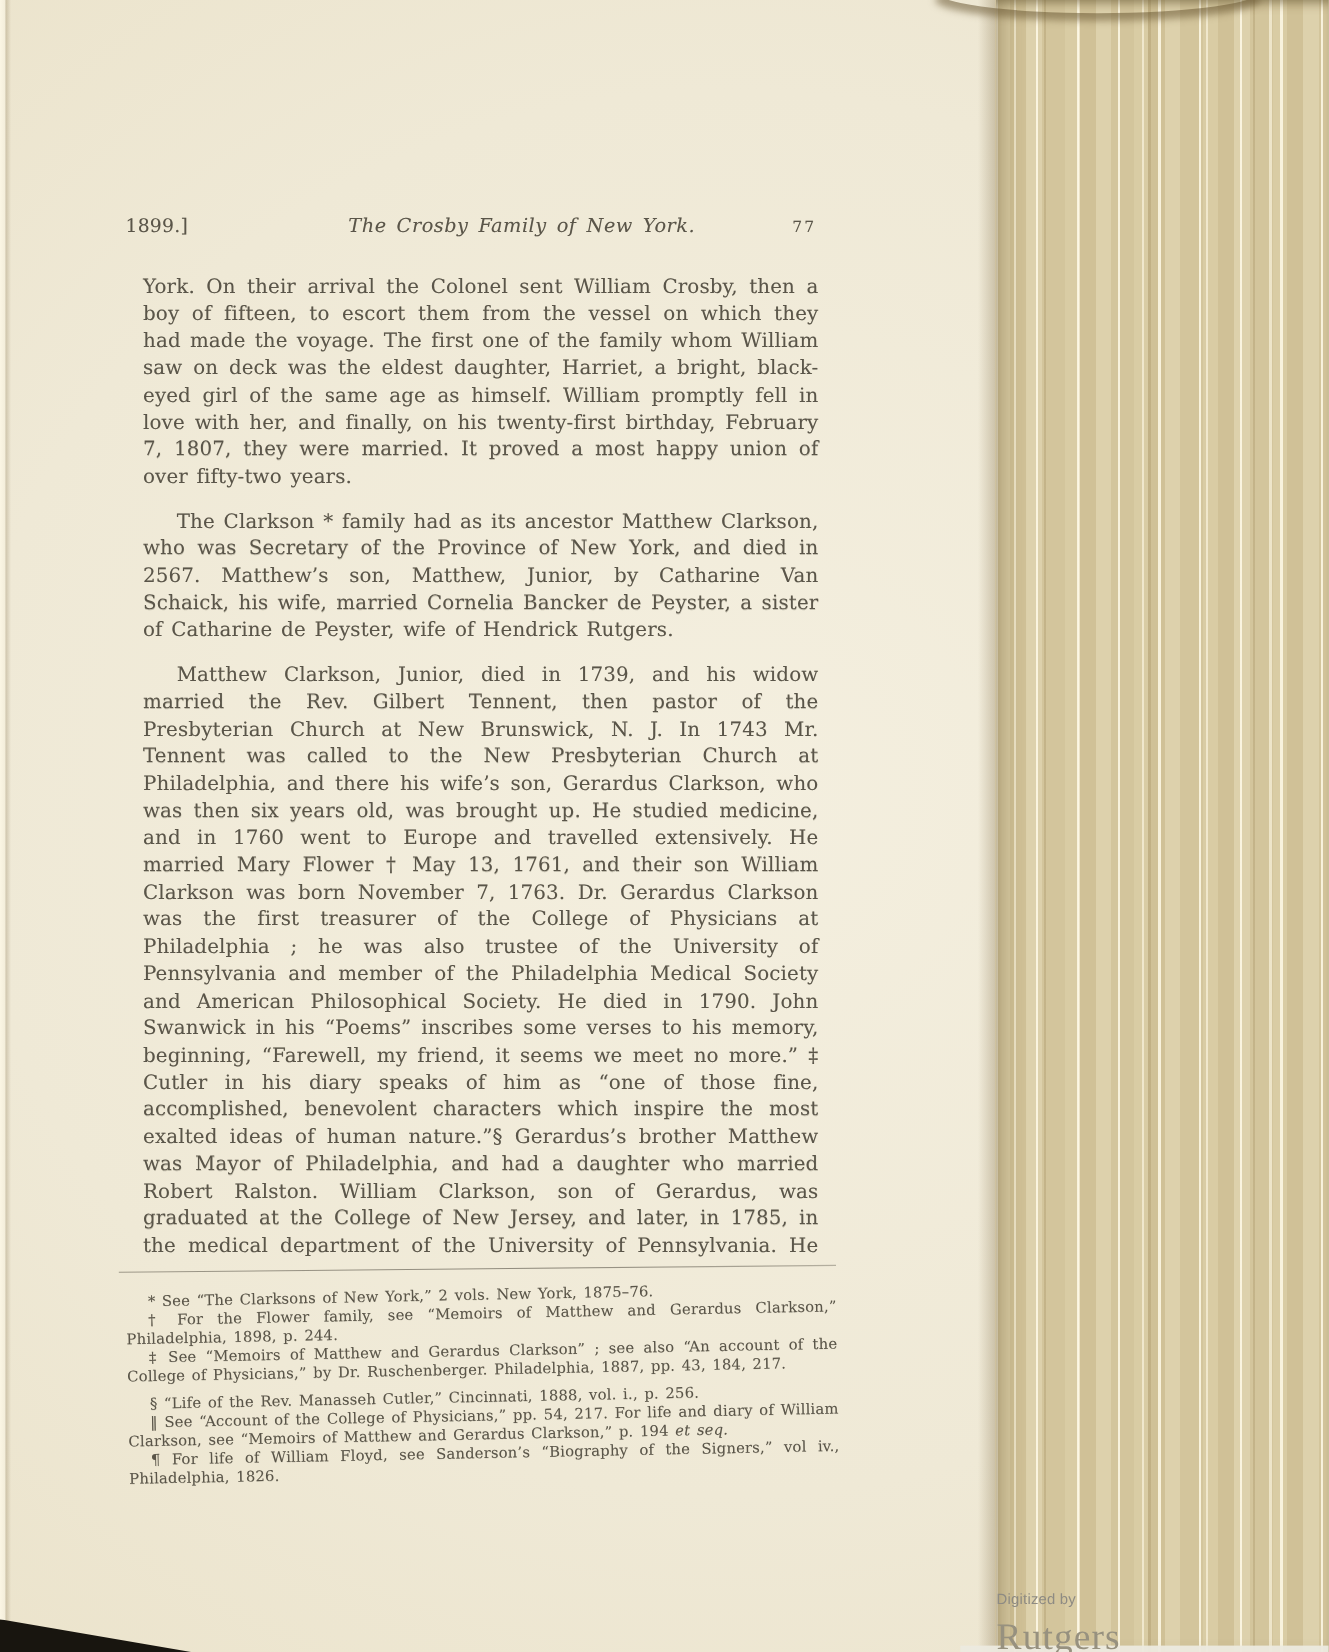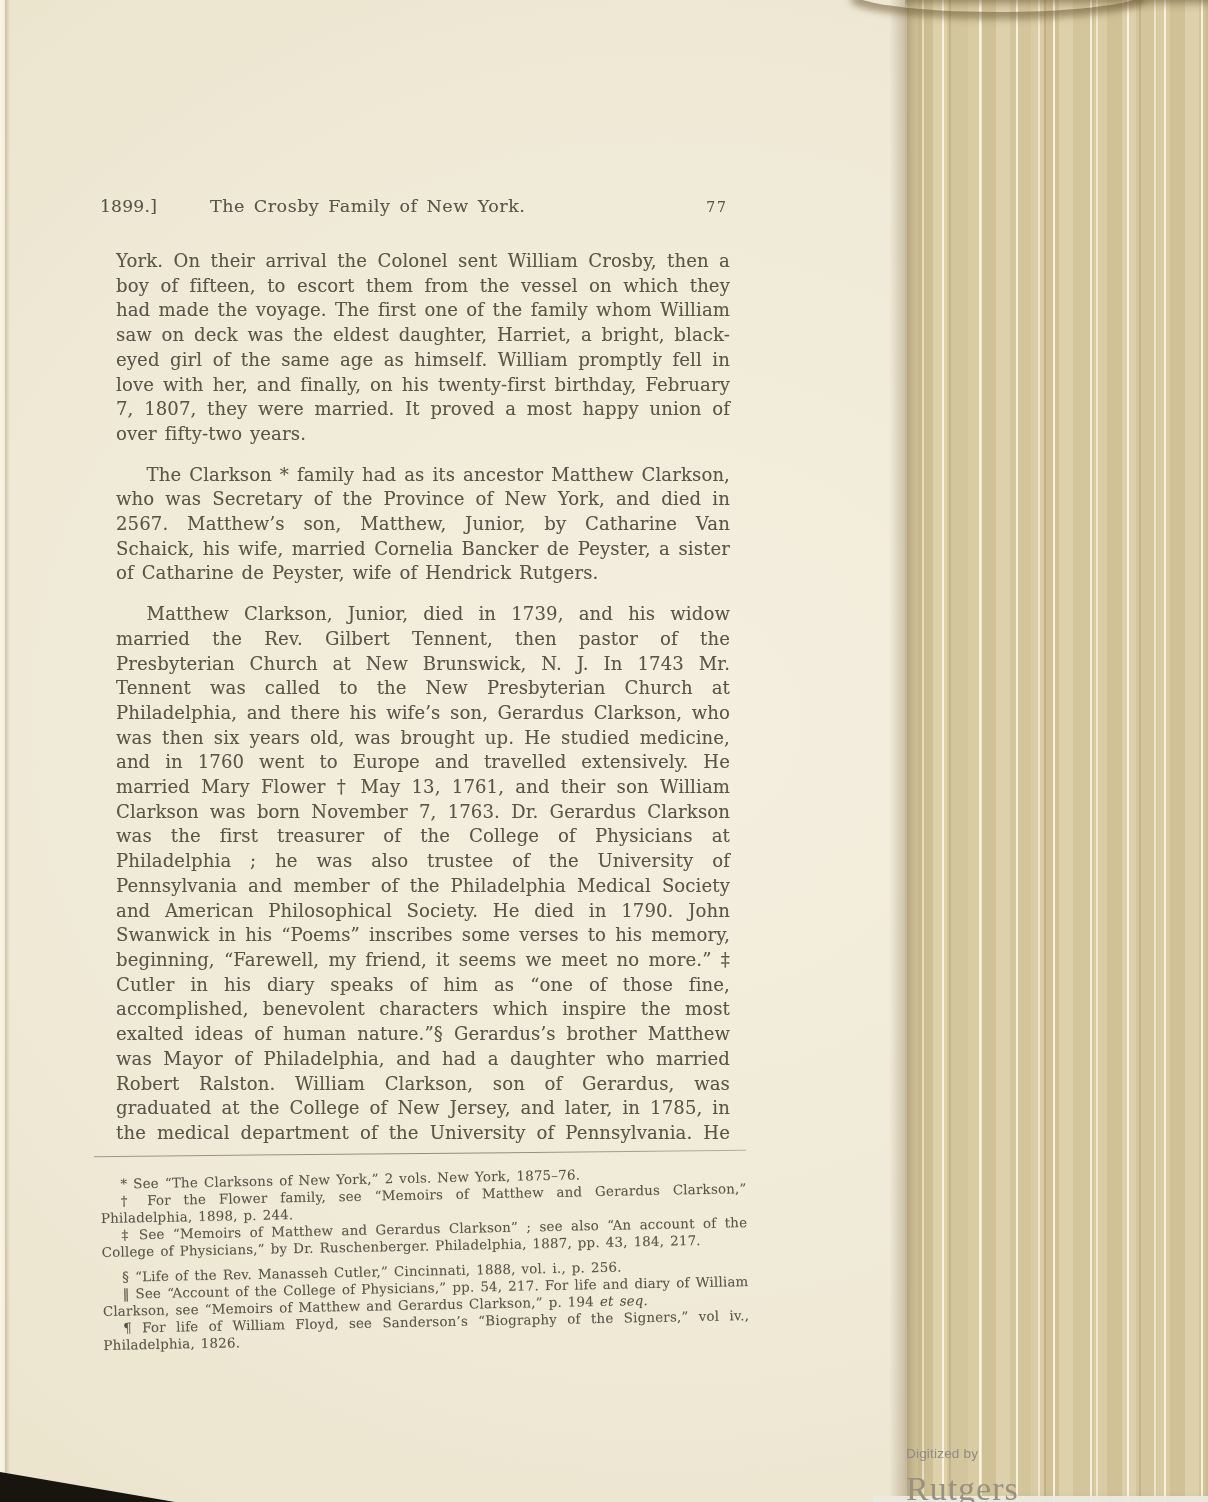--- a/index.html
+++ b/index.html
@@ -53,32 +53,32 @@
     background:#18150f;
     clip-path:polygon(0 0, 0 100%, 100% 100%);
   }
   .bottom-strip{
     position:absolute;right:0;bottom:0;width:335px;height:6px;
     background:#eceadf;opacity:.95;
   }
 
   
   .content{
-    position:absolute;left:100px;top:196px;width:646px;
+    position:absolute;left:114px;top:196px;width:646px;
     color:var(--ink);
     text-shadow:0.2px 0.3px 0.6px rgba(90,85,70,.30);
   }
   .page-header{
     display:flex;align-items:baseline;
     font-size:17px;letter-spacing:.3px;
     margin-bottom:17px;
   }
   .page-header .year{width:110px;}
   .page-header .running-title{
-    flex:1;text-align:left;font-size:17.5px;
+    flex:1;text-align:right;font-style:italic;font-size:17.5px;
     letter-spacing:.5px;word-spacing:3px;
   }
   .page-header .folio{width:110px;text-align:right;padding-right:18px;font-size:14px;letter-spacing:2px;}
 
   .body-block{
     height:916px;overflow:hidden;
     font-size:18px;line-height:24.7px;
     text-align:justify;
     word-spacing:2px;letter-spacing:.15px;
     hyphens:auto;

